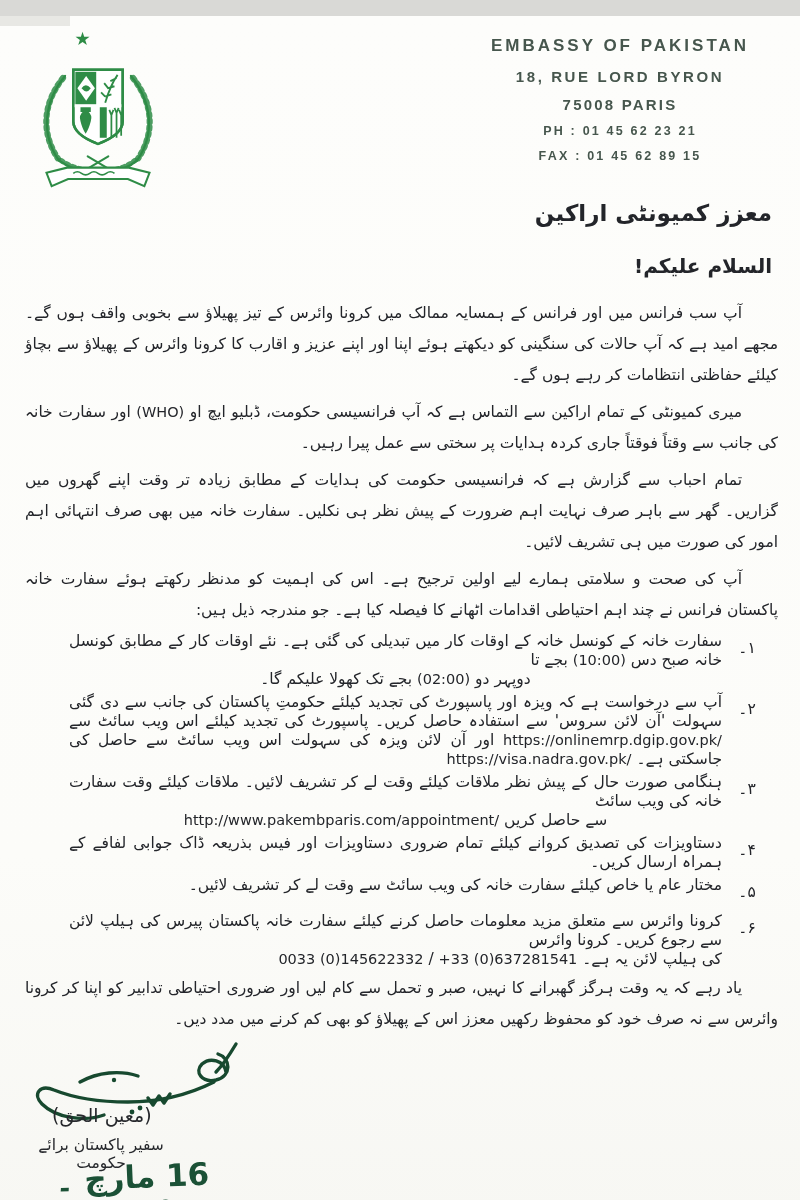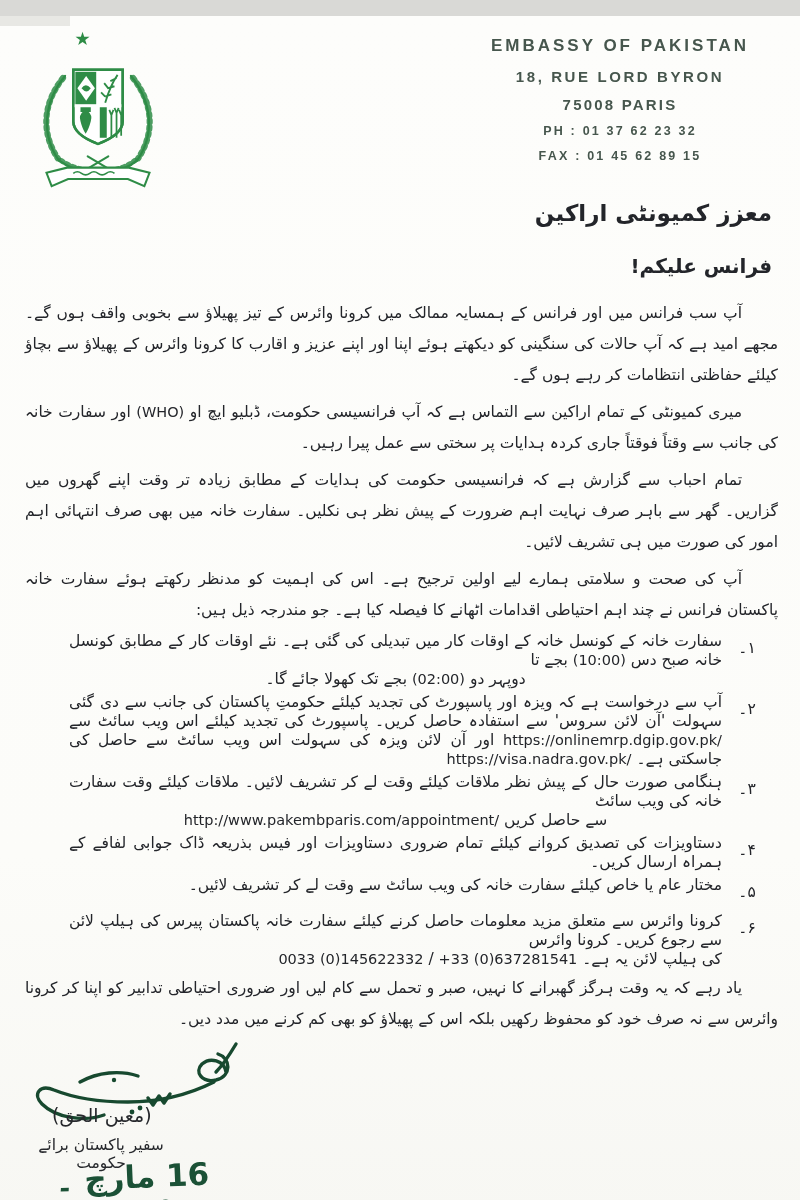--- a/index.html
+++ b/index.html
@@ -86,40 +86,40 @@
         <path d="M16 140 L36 135 L96 135 L116 140 L111 153 L95 146 L37 146 L21 153 Z" fill="#ffffff" stroke-width="2"></path>
         <path d="M42 140.5 q4 -3 8 0 t8 0 t8 0 t8 0 t8 0" stroke-width="1.6"></path>
       </g>
     </g>
   </svg>
 
   <div class="lh-text">
     <div class="lh-line lh-1">EMBASSY OF PAKISTAN</div>
     <div class="lh-line lh-2">18, RUE LORD BYRON</div>
     <div class="lh-line lh-3">75008 PARIS</div>
-    <div class="lh-line lh-4">PH : 01 37 62 23 32</div>
+    <div class="lh-line lh-4">PH : 01 45 62 23 21</div>
     <div class="lh-line lh-5">FAX : 01 45 62 89 15</div>
   </div>
 
   <div class="content">
     <div class="heading1">معزز کمیونٹی اراکین</div>
-    <div class="heading2">فرانس علیکم!</div>
+    <div class="heading2">السلام علیکم!</div>
 
     <p class="para"><bdi dir="rtl">آپ سب فرانس میں اور فرانس کے ہمسایہ ممالک میں کرونا وائرس کے تیز پھیلاؤ سے بخوبی واقف ہوں گے۔ مجھے امید ہے کہ آپ حالات کی سنگینی کو دیکھتے ہوئے اپنا اور اپنے عزیز و اقارب کا کرونا وائرس کے پھیلاؤ سے بچاؤ کیلئے حفاظتی انتظامات کر رہے ہوں گے۔</bdi></p>
     <p class="para"><bdi dir="rtl">میری کمیونٹی کے تمام اراکین سے التماس ہے کہ آپ فرانسیسی حکومت، ڈبلیو ایچ او</bdi> <bdi dir="ltr">(WHO)</bdi> <bdi dir="rtl">اور سفارت خانہ کی جانب سے وقتاً فوقتاً جاری کردہ ہدایات پر سختی سے عمل پیرا رہیں۔</bdi></p>
     <p class="para"><bdi dir="rtl">تمام احباب سے گزارش ہے کہ فرانسیسی حکومت کی ہدایات کے مطابق زیادہ تر وقت اپنے گھروں میں گزاریں۔ گھر سے باہر صرف نہایت اہم ضرورت کے پیش نظر ہی نکلیں۔ سفارت خانہ میں بھی صرف انتہائی اہم امور کی صورت میں ہی تشریف لائیں۔</bdi></p>
     <p class="para"><bdi dir="rtl">آپ کی صحت و سلامتی ہمارے لیے اولین ترجیح ہے۔ اس کی اہمیت کو مدنظر رکھتے ہوئے سفارت خانہ پاکستان فرانس نے چند اہم احتیاطی اقدامات اٹھانے کا فیصلہ کیا ہے۔ جو مندرجہ ذیل ہیں:</bdi></p>
 
     <div class="num-list">
 
       <div class="num-item">
         <div class="num-marker">۱۔</div>
         <div class="num-body">
           <div class="line" data-align="justify"><bdi dir="rtl">سفارت خانہ کے کونسل خانہ کے اوقات کار میں تبدیلی کی گئی ہے۔ نئے اوقات کار کے مطابق کونسل خانہ صبح دس</bdi> <bdi dir="ltr">(10:00)</bdi> <bdi dir="rtl">بجے تا</bdi></div>
-          <div class="line" data-align="center"><bdi dir="rtl">دوپہر دو</bdi> <bdi dir="ltr">(02:00)</bdi> <bdi dir="rtl">بجے تک کھولا جائے گا۔</bdi></div>
+          <div class="line" data-align="center"><bdi dir="rtl">دوپہر دو</bdi> <bdi dir="ltr">(02:00)</bdi> <bdi dir="rtl">بجے تک کھولا علیکم گا۔</bdi></div>
         </div>
       </div>
 
       <div class="num-item">
         <div class="num-marker">۲۔</div>
         <div class="num-body">
           <div class="line" data-align="justify"><bdi dir="rtl">آپ سے درخواست ہے کہ ویزہ اور پاسپورٹ کی تجدید کیلئے حکومتِ پاکستان کی جانب سے دی گئی سہولت 'آن لائن سروس' سے استفادہ حاصل کریں۔ پاسپورٹ کی تجدید کیلئے اس ویب سائٹ سے</bdi> <bdi dir="ltr">https://onlinemrp.dgip.gov.pk/</bdi> <bdi dir="rtl">اور آن لائن ویزہ کی سہولت اس ویب سائٹ سے حاصل کی جاسکتی ہے۔</bdi> <bdi dir="ltr">https://visa.nadra.gov.pk/</bdi></div>
         </div>
       </div>
 
@@ -148,21 +148,21 @@
       <div class="num-item">
         <div class="num-marker">۶۔</div>
         <div class="num-body">
           <div class="line" data-align="justify"><bdi dir="rtl">کرونا وائرس سے متعلق مزید معلومات حاصل کرنے کیلئے سفارت خانہ پاکستان پیرس کی ہیلپ لائن سے رجوع کریں۔ کرونا وائرس</bdi></div>
           <div class="line" data-align="right"><bdi dir="rtl">کی ہیلپ لائن یہ ہے۔</bdi> <bdi dir="ltr">+33 (0)637281541</bdi> <bdi dir="rtl">/</bdi> <bdi dir="ltr">0033 (0)145622332</bdi></div>
         </div>
       </div>
 
     </div>
 
-    <p class="closing"><bdi dir="rtl">یاد رہے کہ یہ وقت ہرگز گھبرانے کا نہیں، صبر و تحمل سے کام لیں اور ضروری احتیاطی تدابیر کو اپنا کر کرونا وائرس سے نہ صرف خود کو محفوظ رکھیں بلکہ اس کے پھیلاؤ کو بھی کم کرنے میں مدد دیں۔</bdi></p>
+    <p class="closing"><bdi dir="rtl">یاد رہے کہ یہ وقت ہرگز گھبرانے کا نہیں، صبر و تحمل سے کام لیں اور ضروری احتیاطی تدابیر کو اپنا کر کرونا وائرس سے نہ صرف خود کو محفوظ رکھیں معزز اس کے پھیلاؤ کو بھی کم کرنے میں مدد دیں۔</bdi></p>
 
   </div>
 
   <svg class="sig-svg" width="250" height="95" viewBox="0 0 250 95" aria-hidden="true">
     <g fill="none" stroke="#17492f" stroke-width="3.4" stroke-linecap="round" stroke-linejoin="round">
       <path d="M226 6 C220 16 214 26 206 34"></path>
       <path d="M208 16 C221 20 222 38 206 42 C192 45 184 34 192 26 C200 19 214 22 216 34"></path>
       <path d="M204 44 C176 58 146 64 118 64 C92 64 64 60 44 52 C30 46 22 56 32 66 C46 80 74 84 94 77"></path>
       <path d="M160 56 l-6 9 l-5 -7 l-6 9 l-5 -7"></path>
       <path d="M70 44 C88 34 110 32 128 38"></path>

